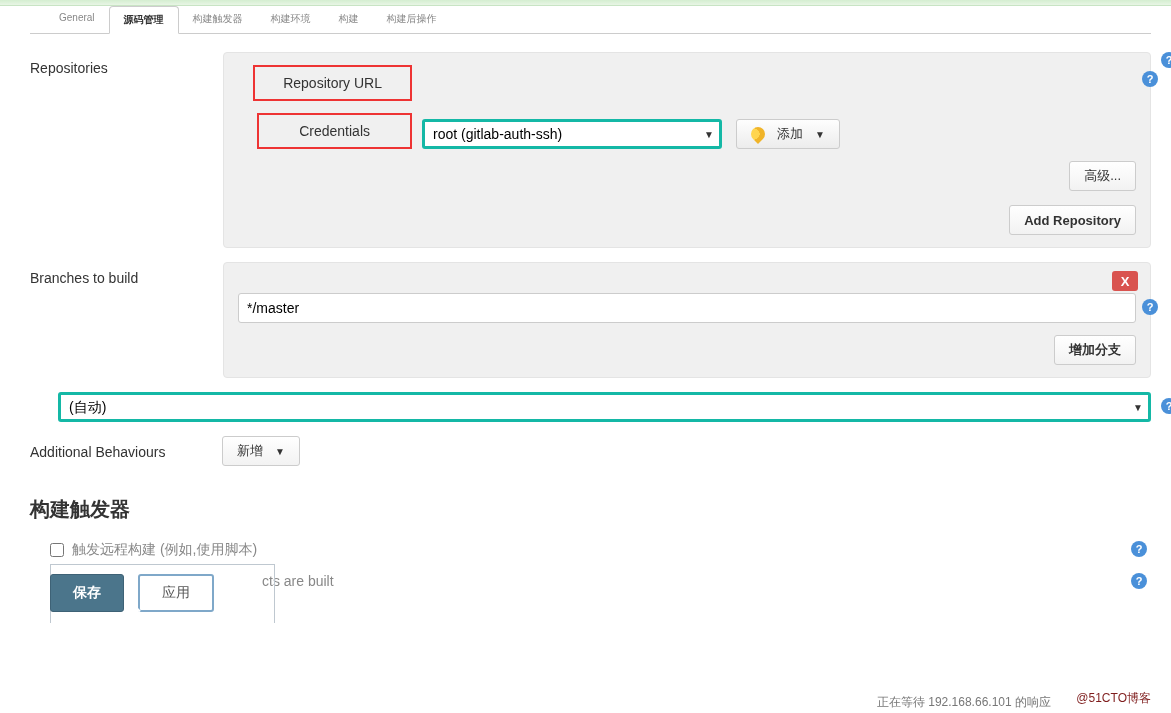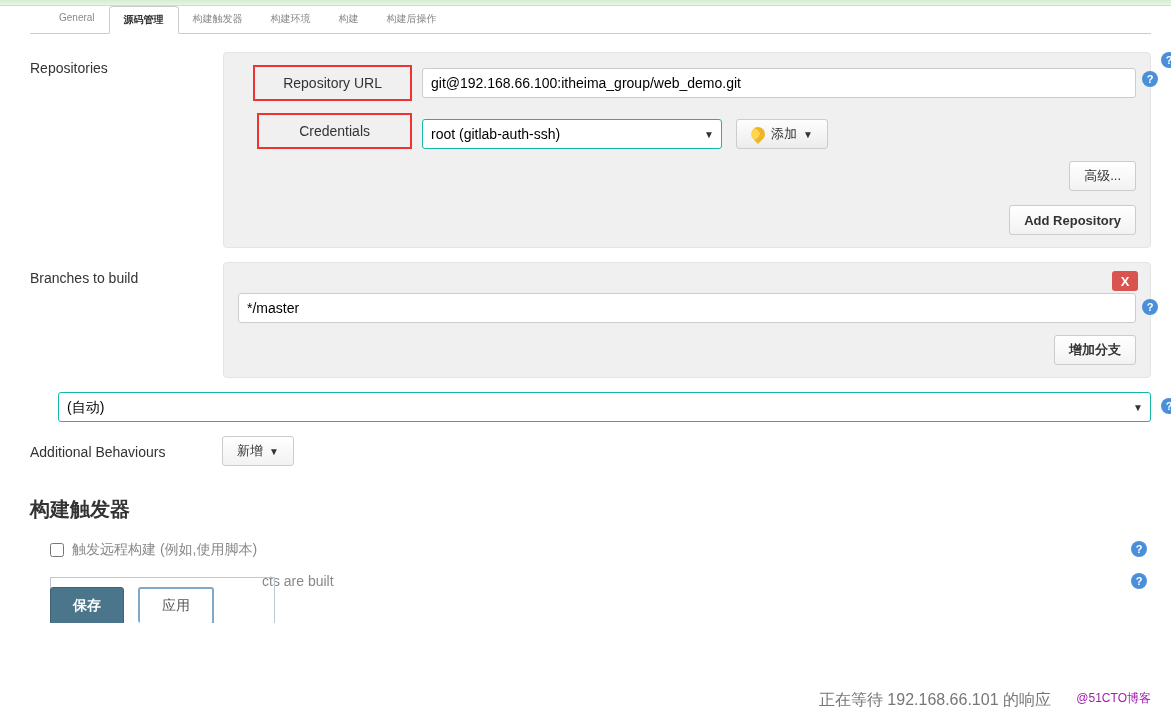--- a/index.html
+++ b/index.html
@@ -9,40 +9,40 @@
 .tab { padding: 6px 14px; color: #888; cursor: pointer; font-size: 10px; }
 .tab.active { color: #333; border: 1px solid #ccc; border-bottom: 1px solid #fff; border-radius: 4px 4px 0 0; margin-bottom: -1px; background: #fff; font-weight: bold; }
 .row { display: flex; align-items: flex-start; margin-bottom: 14px; }
 .label-col { width: 165px; padding-top: 8px; color: #333; font-size: 14px; }
 .content-col { flex: 1; margin-left: 28px; }
 .panel { background: #f0f0f0; border: 1px solid #e4e4e4; border-radius: 4px; padding: 12px 14px; position: relative; }
 .field-row { display: flex; align-items: center; margin-bottom: 12px; }
 .field-label { width: 184px; text-align: right; padding-right: 10px; color: #333; font-size: 14px; }
 .highlight { border: 2px solid #e33; padding: 10px 18px; display: inline-block; }
 .input-text { flex: 1; height: 30px; border: 1px solid #ccc; border-radius: 3px; padding: 0 8px; background: #fff; font-size: 14px; }
-.select { height: 30px; border: 1px solid #14b8a6; border-radius: 3px; padding: 0 24px 0 8px; background: #fff; font-size: 14px; appearance: none; position: relative; }
+.select { height: 30px; border: 3px solid #14b8a6; border-radius: 3px; padding: 0 24px 0 8px; background: #fff; font-size: 14px; appearance: none; position: relative; }
 .select-wrap { position: relative; display: inline-block; }
 .select-wrap::after { content: '▼'; position: absolute; right: 8px; top: 50%; transform: translateY(-50%); font-size: 10px; color: #333; pointer-events: none; }
-.btn { display: inline-flex; align-items: center; gap: 6px; height: 30px; padding: 0 14px; background: linear-gradient(#fff,#f2f2f2); border: 1px solid #ccc; border-radius: 3px; cursor: pointer; font-size: 13px; color: #333; }
+.btn { display: inline-flex; align-items: center; gap: 12px; height: 30px; padding: 0 14px; background: linear-gradient(#fff,#f2f2f2); border: 1px solid #ccc; border-radius: 3px; cursor: pointer; font-size: 13px; color: #333; }
 .btn-add { background: linear-gradient(#fefefe,#ececec); }
 .help-icon { width: 16px; height: 16px; border-radius: 50%; background: #4a90d9; color: #fff; display: inline-flex; align-items: center; justify-content: center; font-size: 11px; font-weight: bold; cursor: pointer; position: absolute; right: -26px; }
 .actions-right { text-align: right; margin-top: 12px; }
 .red-x { position: absolute; right: 12px; top: 8px; width: 26px; height: 20px; background: #d9534f; color: #fff; display: flex; align-items: center; justify-content: center; border-radius: 3px; font-weight: bold; font-size: 13px; cursor: pointer; }
 .wide-select { width: 100%; }
 .section-title { font-size: 20px; font-weight: bold; margin: 30px 0 18px 0; }
 .checkbox-row { display: flex; align-items: center; gap: 8px; margin-bottom: 14px; position: relative; padding-left: 20px; }
 .checkbox-row input[type=checkbox] { width: 14px; height: 14px; }
 .checkbox-label { color: #888; font-size: 14px; }
-.footer { position: relative; display: flex; gap: 14px; margin-top: 26px; padding-left: 20px; }
+.footer { position: relative; display: flex; gap: 14px; margin-top: 13px; padding-left: 20px; }
 .btn-primary { background: #4b758b; color: #fff; border: 1px solid #3e6276; height: 38px; padding: 0 22px; font-size: 14px; border-radius: 3px; cursor: pointer; font-weight: bold; }
 .btn-secondary { background: #fff; border: 2px solid #7fa8c9; color: #555; height: 38px; padding: 0 22px; font-size: 14px; border-radius: 3px; cursor: pointer; }
 .key-icon { display: inline-block; width: 14px; height: 14px; background: radial-gradient(circle at 30% 30%, #ffd54f 40%, #f0b429 41%); border-radius: 50% 50% 50% 0; transform: rotate(-45deg); }
 .caret { font-size: 10px; }
-.watermark { position: absolute; right: 20px; bottom: 6px; color: #a21caf; font-size: 12px; }
-.status-text { position: absolute; right: 120px; bottom: 2px; color: #777; font-size: 16px; }
+.watermark { position: absolute; right: 20px; bottom: 6px; color: #7f1d1d; font-size: 12px; }
+.status-text { position: absolute; right: 120px; bottom: 2px; color: #777; font-size: 12px; }
 .top-bar { height: 6px; background: linear-gradient(#d4eed0,#e8f5e5); border-bottom: 1px solid #c8e4c4; }
 .cursor { position: absolute; left: 78px; top: 22px; font-size: 16px; color: #fff; pointer-events: none; }
 .overlay-box { position: absolute; border: 1px solid #bfc8d0; left: 20px; width: 225px; height: 70px; pointer-events: none; background: rgba(255,255,255,0); }
 </style>
 </head>
 <body>
 
 <div class="top-bar"></div>
 <div class="container">
 
@@ -57,21 +57,20 @@
 
   <div class="row">
     <div class="label-col">Repositories</div>
     <div class="content-col" style="position:relative;">
       <span class="help-icon" style="top:0;">?</span>
       <div class="panel">
         <div class="field-row" style="position:relative;">
           <div class="field-label" style="position:relative;">
             <span class="highlight" style="padding:8px 28px;">Repository URL</span>
           </div>
-          <input class="input-text" value="git@192.168.66.100:itheima_group/web_demo.git" style="">
           <span class="help-icon" style="right:-22px; top:6px;">?</span>
         </div>
         <div class="field-row" style="align-items:flex-start;">
           <div class="field-label" style="position:relative;">
             <span class="highlight" style="padding:8px 40px;">Credentials</span>
           </div>
           <div style="flex:1; display:flex; align-items:center; gap:14px; margin-top:6px;">
             <div class="select-wrap" style="width:300px;">
               <select class="select" style="width:100%;">
                 <option>root (gitlab-auth-ssh)</option>

